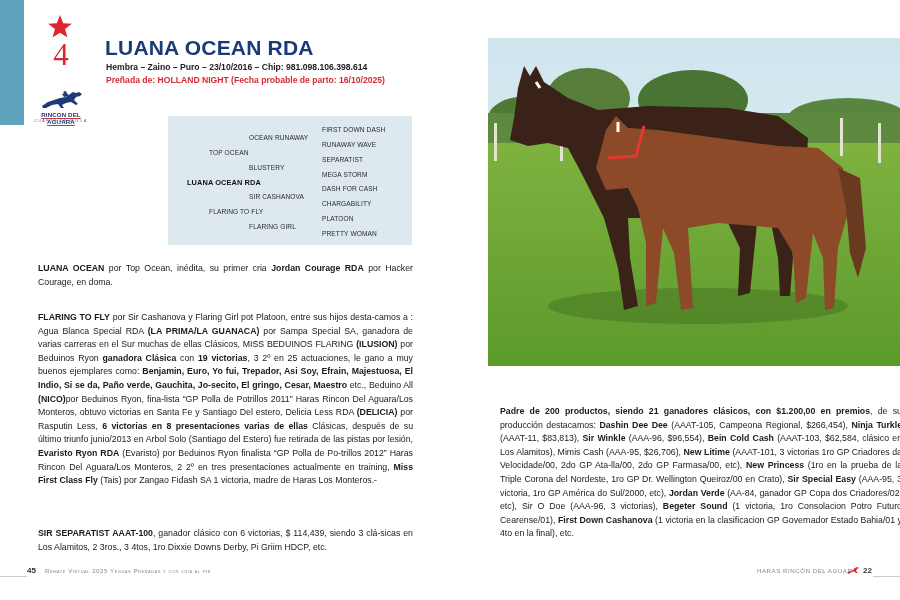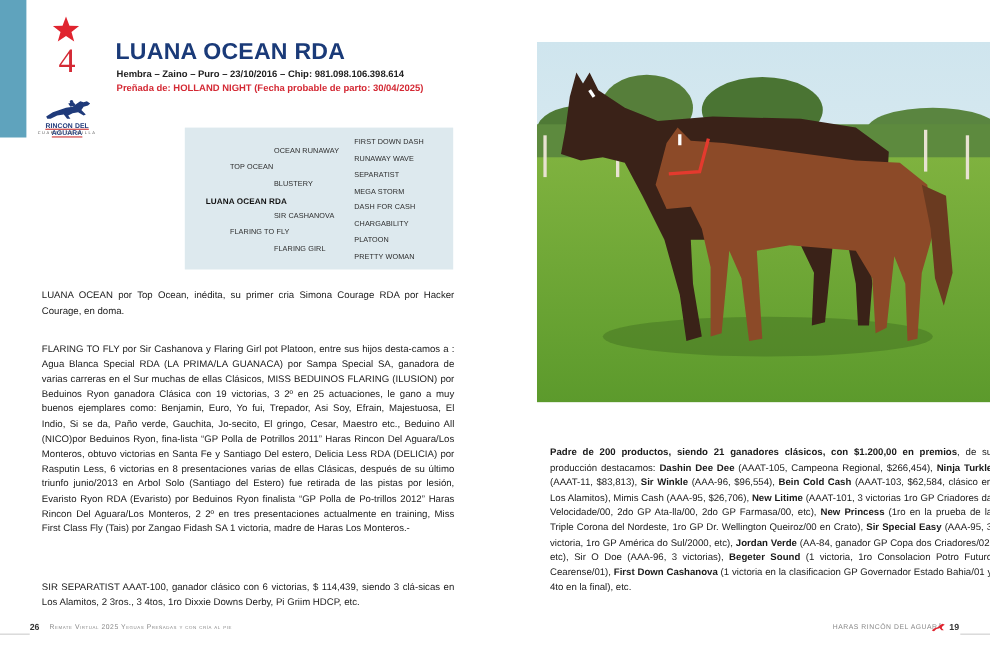--- a/index.html
+++ b/index.html
@@ -26,21 +26,21 @@
     .meta-1 { top: 62px; color: #222; font-weight: bold; }
     .meta-2 { top: 75px; color: #d42a35; }
     .meta-3 { top: 88px; color: #d42a35; }
 
     .pedigree { position: absolute; left: 168px; top: 116px; width: 244px; height: 129px; background: #dde9ee; }
     .ped { position: absolute; font-size: 6.6px; color: #2a2a2a; white-space: nowrap; letter-spacing: 0.1px; }
     .ped.main { font-weight: bold; font-size: 7.4px; color: #111; }
 
     .body-text { position: absolute; left: 38px; width: 375px; font-size: 8.75px; line-height: 13.6px;
       text-align: justify; color: #1a1a1a; }
-    .body-text b { font-weight: normal; }
+    .body-text b { font-weight: bold; }
     .p1 { top: 262px; }
     .p2 { top: 311px; }
     .p3 { top: 527px; }
 
     .footer-left { position: absolute; left: 0; top: 565px; height: 12px; width: 440px; }
     .footer-rule-left { position: absolute; left: 0; top: 11px; width: 27px; height: 1px; background: #ccc; }
     .page-num-left { position: absolute; left: 27px; top: 1px; font-size: 8px; font-weight: bold; color: #333; }
     .footer-title-left { position: absolute; left: 45px; top: 2px; font-size: 6.2px; color: #888;
       font-variant: small-caps; letter-spacing: 0.5px; white-space: nowrap; }
 
@@ -75,47 +75,47 @@
       <path d="M2,16 L8,12 L14,10 L20,8 L26,7 L30,4 L33,2 L36,3 L39,2 L42,4 L40,6 L36,7 L34,10 L38,14 L36,15 L31,12 L26,13 L22,15 L24,18 L21,18 L18,14 L12,15 L6,18 L3,18 Z" fill="#1f3a7a"></path>
       <circle cx="25" cy="2.5" r="1.6" fill="#1f3a7a"></circle>
       <path d="M22,4 L27,3 L29,6 L24,7 Z" fill="#1f3a7a"></path>
     </svg>
     <div class="logo-name">RINCON DEL AGUARA</div>
     <div class="logo-sub">CUARTO DE MILLA</div>
   </div>
 
   <div class="horse-title">LUANA OCEAN RDA</div>
   <div class="meta-line meta-1">Hembra – Zaino  – Puro – 23/10/2016 – Chip: 981.098.106.398.614</div>
-  <div class="meta-line meta-2">Preñada de: HOLLAND NIGHT (Fecha probable de parto: 30/04/2025)</div>
+  <div class="meta-line meta-2">Preñada de: HOLLAND NIGHT (Fecha probable de parto: 16/10/2025)</div>
 
   <div class="pedigree">
     <div class="ped main" style="left:19px; top:62px;">LUANA OCEAN RDA</div>
     <div class="ped" style="left:41px; top:33px;">TOP OCEAN</div>
     <div class="ped" style="left:41px; top:92px;">FLARING TO FLY</div>
     <div class="ped" style="left:81px; top:18px;">OCEAN RUNAWAY</div>
     <div class="ped" style="left:81px; top:48px;">BLUSTERY</div>
     <div class="ped" style="left:81px; top:77px;">SIR CASHANOVA</div>
     <div class="ped" style="left:81px; top:107px;">FLARING GIRL</div>
     <div class="ped" style="left:154px; top:10px;">FIRST DOWN DASH</div>
     <div class="ped" style="left:154px; top:25px;">RUNAWAY WAVE</div>
     <div class="ped" style="left:154px; top:40px;">SEPARATIST</div>
     <div class="ped" style="left:154px; top:55px;">MEGA STORM</div>
     <div class="ped" style="left:154px; top:69px;">DASH FOR CASH</div>
     <div class="ped" style="left:154px; top:84px;">CHARGABILITY</div>
     <div class="ped" style="left:154px; top:99px;">PLATOON</div>
     <div class="ped" style="left:154px; top:114px;">PRETTY WOMAN</div>
   </div>
 
-  <p class="body-text p1"><b>LUANA OCEAN</b> por Top Ocean, inédita, su primer cria <b>Simona Courage RDA</b> por Hacker Courage, en doma.</p>
+  <p class="body-text p1"><b>LUANA OCEAN</b> por Top Ocean, inédita, su primer cria <b>Jordan Courage RDA</b> por Hacker Courage, en doma.</p>
   <p class="body-text p2"><b>FLARING TO FLY</b> por Sir Cashanova y Flaring Girl pot Platoon, entre sus hijos desta-camos a : Agua Blanca Special RDA <b>(LA PRIMA/LA GUANACA)</b> por Sampa Special SA, ganadora de varias carreras en el Sur muchas de ellas Clásicos, MISS BEDUINOS FLARING <b>(ILUSION)</b> por Beduinos Ryon <b>ganadora Clásica</b> con <b>19 victorias</b>, 3 2º en 25 actuaciones, le gano a muy buenos ejemplares como: <b>Benjamin, Euro, Yo fui, Trepador, Asi Soy, Efrain, Majestuosa, El Indio, Si se da, Paño verde, Gauchita, Jo-secito, El gringo, Cesar, Maestro</b> etc., Beduino All <b>(NICO)</b>por Beduinos Ryon, fina-lista “GP Polla de Potrillos 2011” Haras Rincon Del Aguara/Los Monteros, obtuvo victorias en Santa Fe y Santiago Del estero, Delicia Less RDA <b>(DELICIA)</b> por Rasputin Less, <b>6 victorias en 8 presentaciones varias de ellas</b> Clásicas, después de su último triunfo junio/2013 en Arbol Solo (Santiago del Estero) fue retirada de las pistas por lesión, <b>Evaristo Ryon RDA</b> (Evaristo) por Beduinos Ryon finalista “GP Polla de Po-trillos 2012” Haras Rincon Del Aguara/Los Monteros, 2 2º en tres presentaciones actualmente en training, <b>Miss First Class Fly</b> (Tais) por Zangao Fidash SA 1 victoria, madre de Haras Los Monteros.-</p>
   <p class="body-text p3"><b>SIR SEPARATIST AAAT-100</b>, ganador clásico con 6 victorias, $ 114,439, siendo 3 clá-sicas en Los Alamitos, 2 3ros., 3 4tos, 1ro Dixxie Downs Derby, Pi Griim HDCP, etc.</p>
 
   <div class="footer-left">
     <div class="footer-rule-left"></div>
-    <div class="page-num-left">26</div>
+    <div class="page-num-left">45</div>
     <div class="footer-title-left">Remate Virtual 2025 Yeguas Preñadas y con cría al pie</div>
   </div>
 
   <div class="photo" title="Yegua zaina con su cría alazana en el potrero">
     <svg width="412" height="328" viewBox="0 0 412 328">
       <defs>
         <linearGradient id="sky" x1="0" y1="0" x2="0" y2="1">
           <stop offset="0" stop-color="#cfe5ee"></stop>
           <stop offset="1" stop-color="#e6f1f4"></stop>
         </linearGradient>
@@ -151,16 +151,16 @@
     </svg>
   </div>
 
   <p class="body-right"><b>Padre de 200 productos, siendo 21 ganadores clásicos, con $1.200,00 en premios</b>, de su producción destacamos: <b>Dashin Dee Dee</b> (AAAT-105, Campeona Regional, $266,454), <b>Ninja Turkle</b> (AAAT-11, $83,813), <b>Sir Winkle</b> (AAA-96, $96,554), <b>Bein Cold Cash</b> (AAAT-103, $62,584, clásico en Los Alamitos), Mimis Cash (AAA-95, $26,706), <b>New Litime</b> (AAAT-101, 3 victorias 1ro GP Criadores da Velocidade/00, 2do GP Ata-lla/00, 2do GP Farmasa/00, etc), <b>New Princess</b> (1ro en la prueba de la Triple Corona del Nordeste, 1ro GP Dr. Wellington Queiroz/00 en Crato), <b>Sir Special Easy</b> (AAA-95, 3 victoria, 1ro GP América do Sul/2000, etc), <b>Jordan Verde</b> (AA-84, ganador GP Copa dos Criadores/02, etc), Sir O Doe (AAA-96, 3 victorias), <b>Begeter Sound</b> (1 victoria, 1ro Consolacion Potro Futuro Cearense/01), <b>First Down Cashanova</b> (1 victoria en la clasificacion GP Governador Estado Bahia/01 y 4to en la final), etc.</p>
 
   <div class="footer-right">
     <div class="footer-title-right">HARAS RINCÓN DEL AGUARÁ</div>
     <svg class="footer-icon" viewBox="0 0 12 8">
       <path d="M0,7 L3,5 L6,4 L8,2 L10,1 L12,2 L10,3 L9,5 L11,7 L9,7 L7,5 L4,6 L2,8 Z" fill="#e0242f"></path>
     </svg>
-    <div class="page-num-right">19</div>
+    <div class="page-num-right">22</div>
     <div class="footer-rule-right"></div>
   </div>
 </div>
 
 </body></html>

